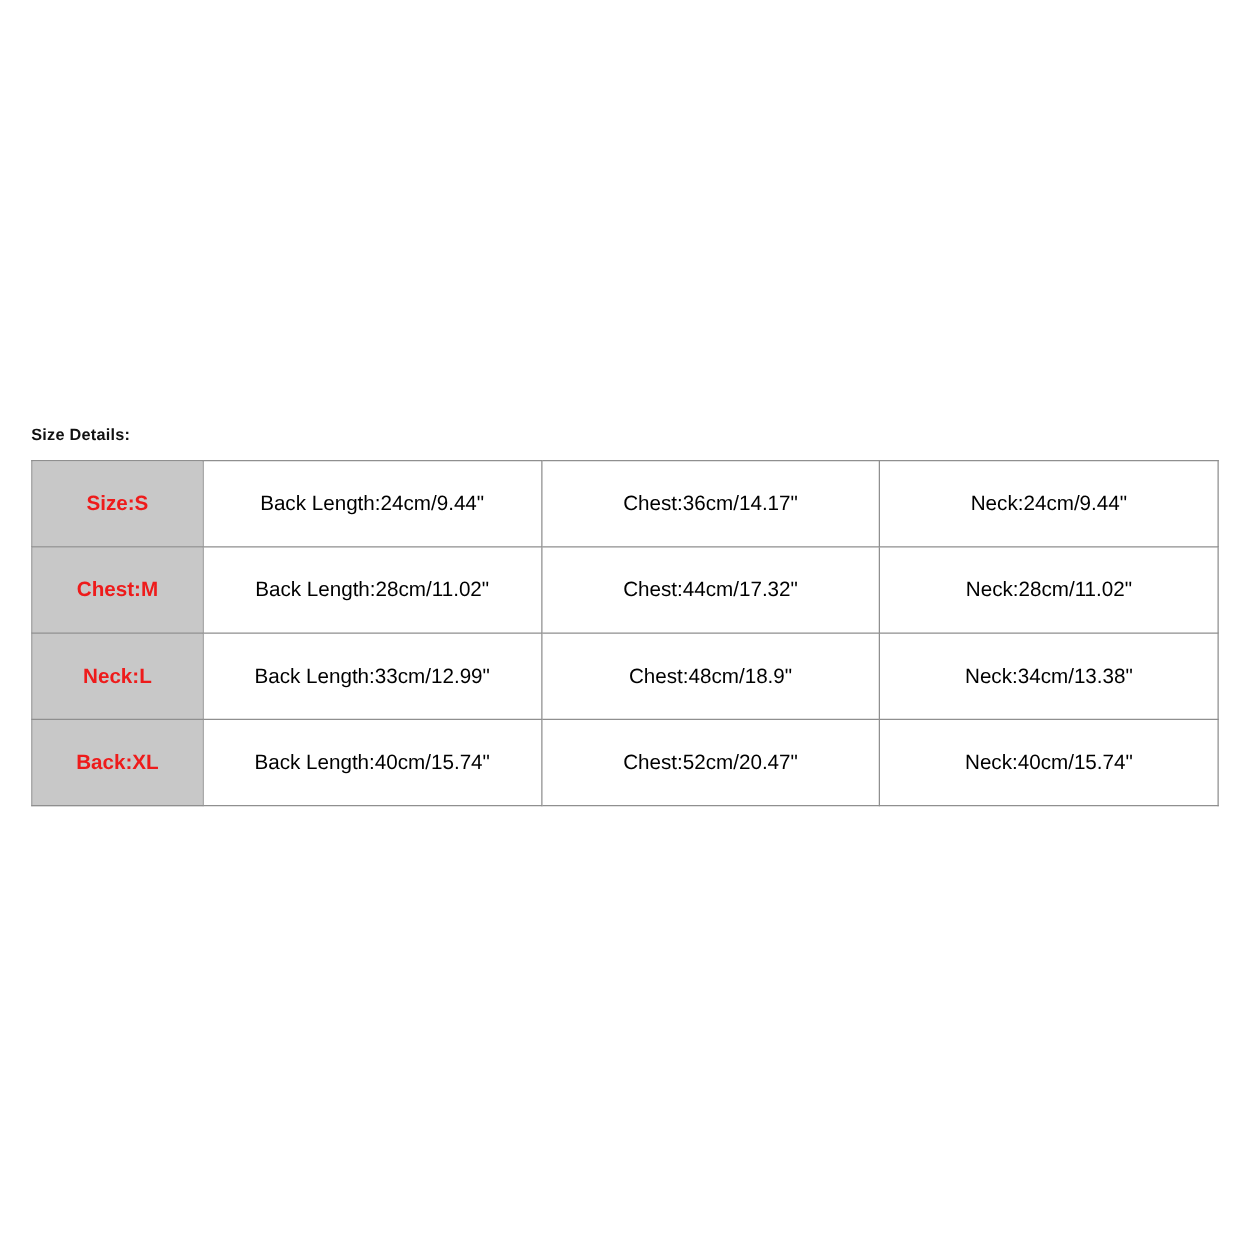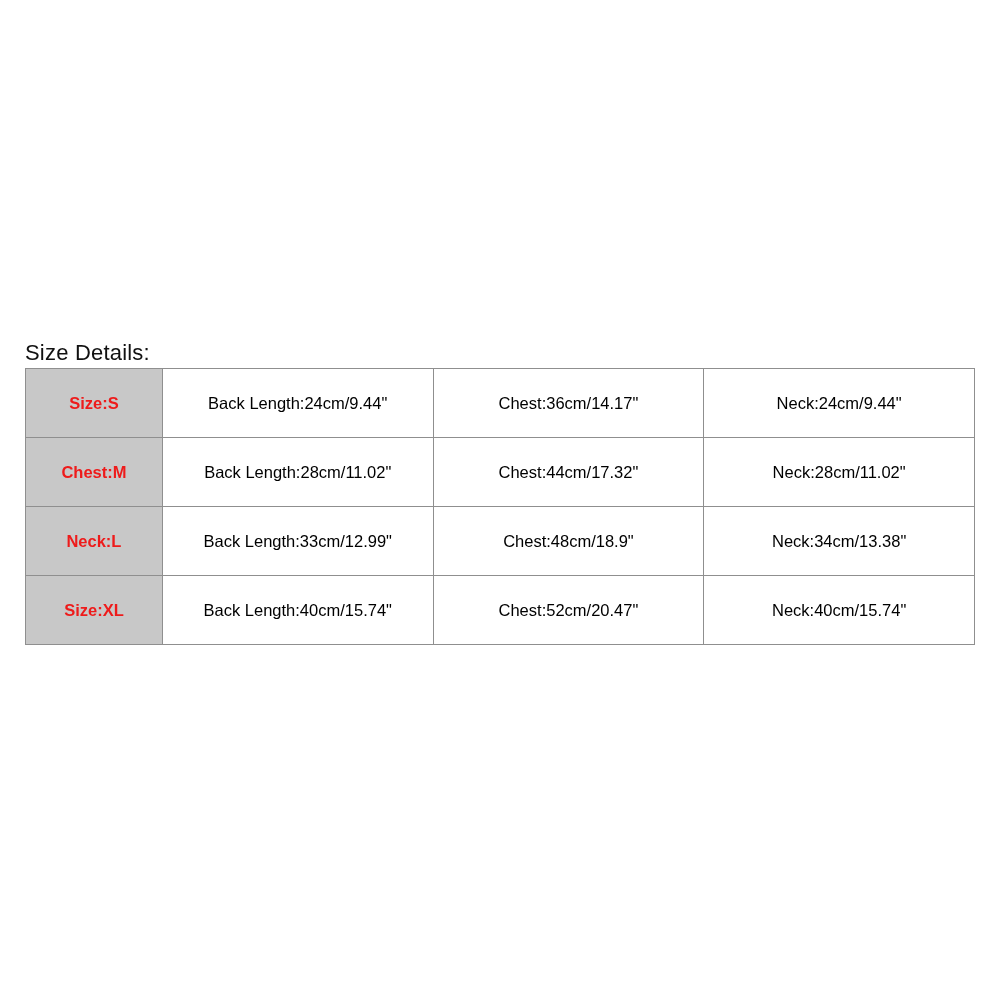--- a/index.html
+++ b/index.html
@@ -21,22 +21,22 @@
     left: 0;
     top: 0;
     width: 1000px;
     height: 1000px;
   }
 
   #size-title {
     position: absolute;
     left: 25px;
     top: 340px;
-    font-size: 22px;
-    font-weight: normal;
+    font-size: 13px;
+    font-weight: bold;
     letter-spacing: 0.2px;
     color: #111111;
   }
 
   #size-table {
     position: absolute;
     left: 25px;
     top: 368px;
     width: 950px;
     border-collapse: collapse;
@@ -89,21 +89,21 @@
         <td class="measure-cell">Chest:44cm/17.32"</td>
         <td class="measure-cell">Neck:28cm/11.02"</td>
       </tr>
       <tr>
         <td class="size-cell">Neck:L</td>
         <td class="measure-cell">Back Length:33cm/12.99"</td>
         <td class="measure-cell">Chest:48cm/18.9"</td>
         <td class="measure-cell">Neck:34cm/13.38"</td>
       </tr>
       <tr>
-        <td class="size-cell">Size:XL</td>
+        <td class="size-cell">Back:XL</td>
         <td class="measure-cell">Back Length:40cm/15.74"</td>
         <td class="measure-cell">Chest:52cm/20.47"</td>
         <td class="measure-cell">Neck:40cm/15.74"</td>
       </tr>
     </tbody>
   </table>
 
 </div>
 
 </body></html>

